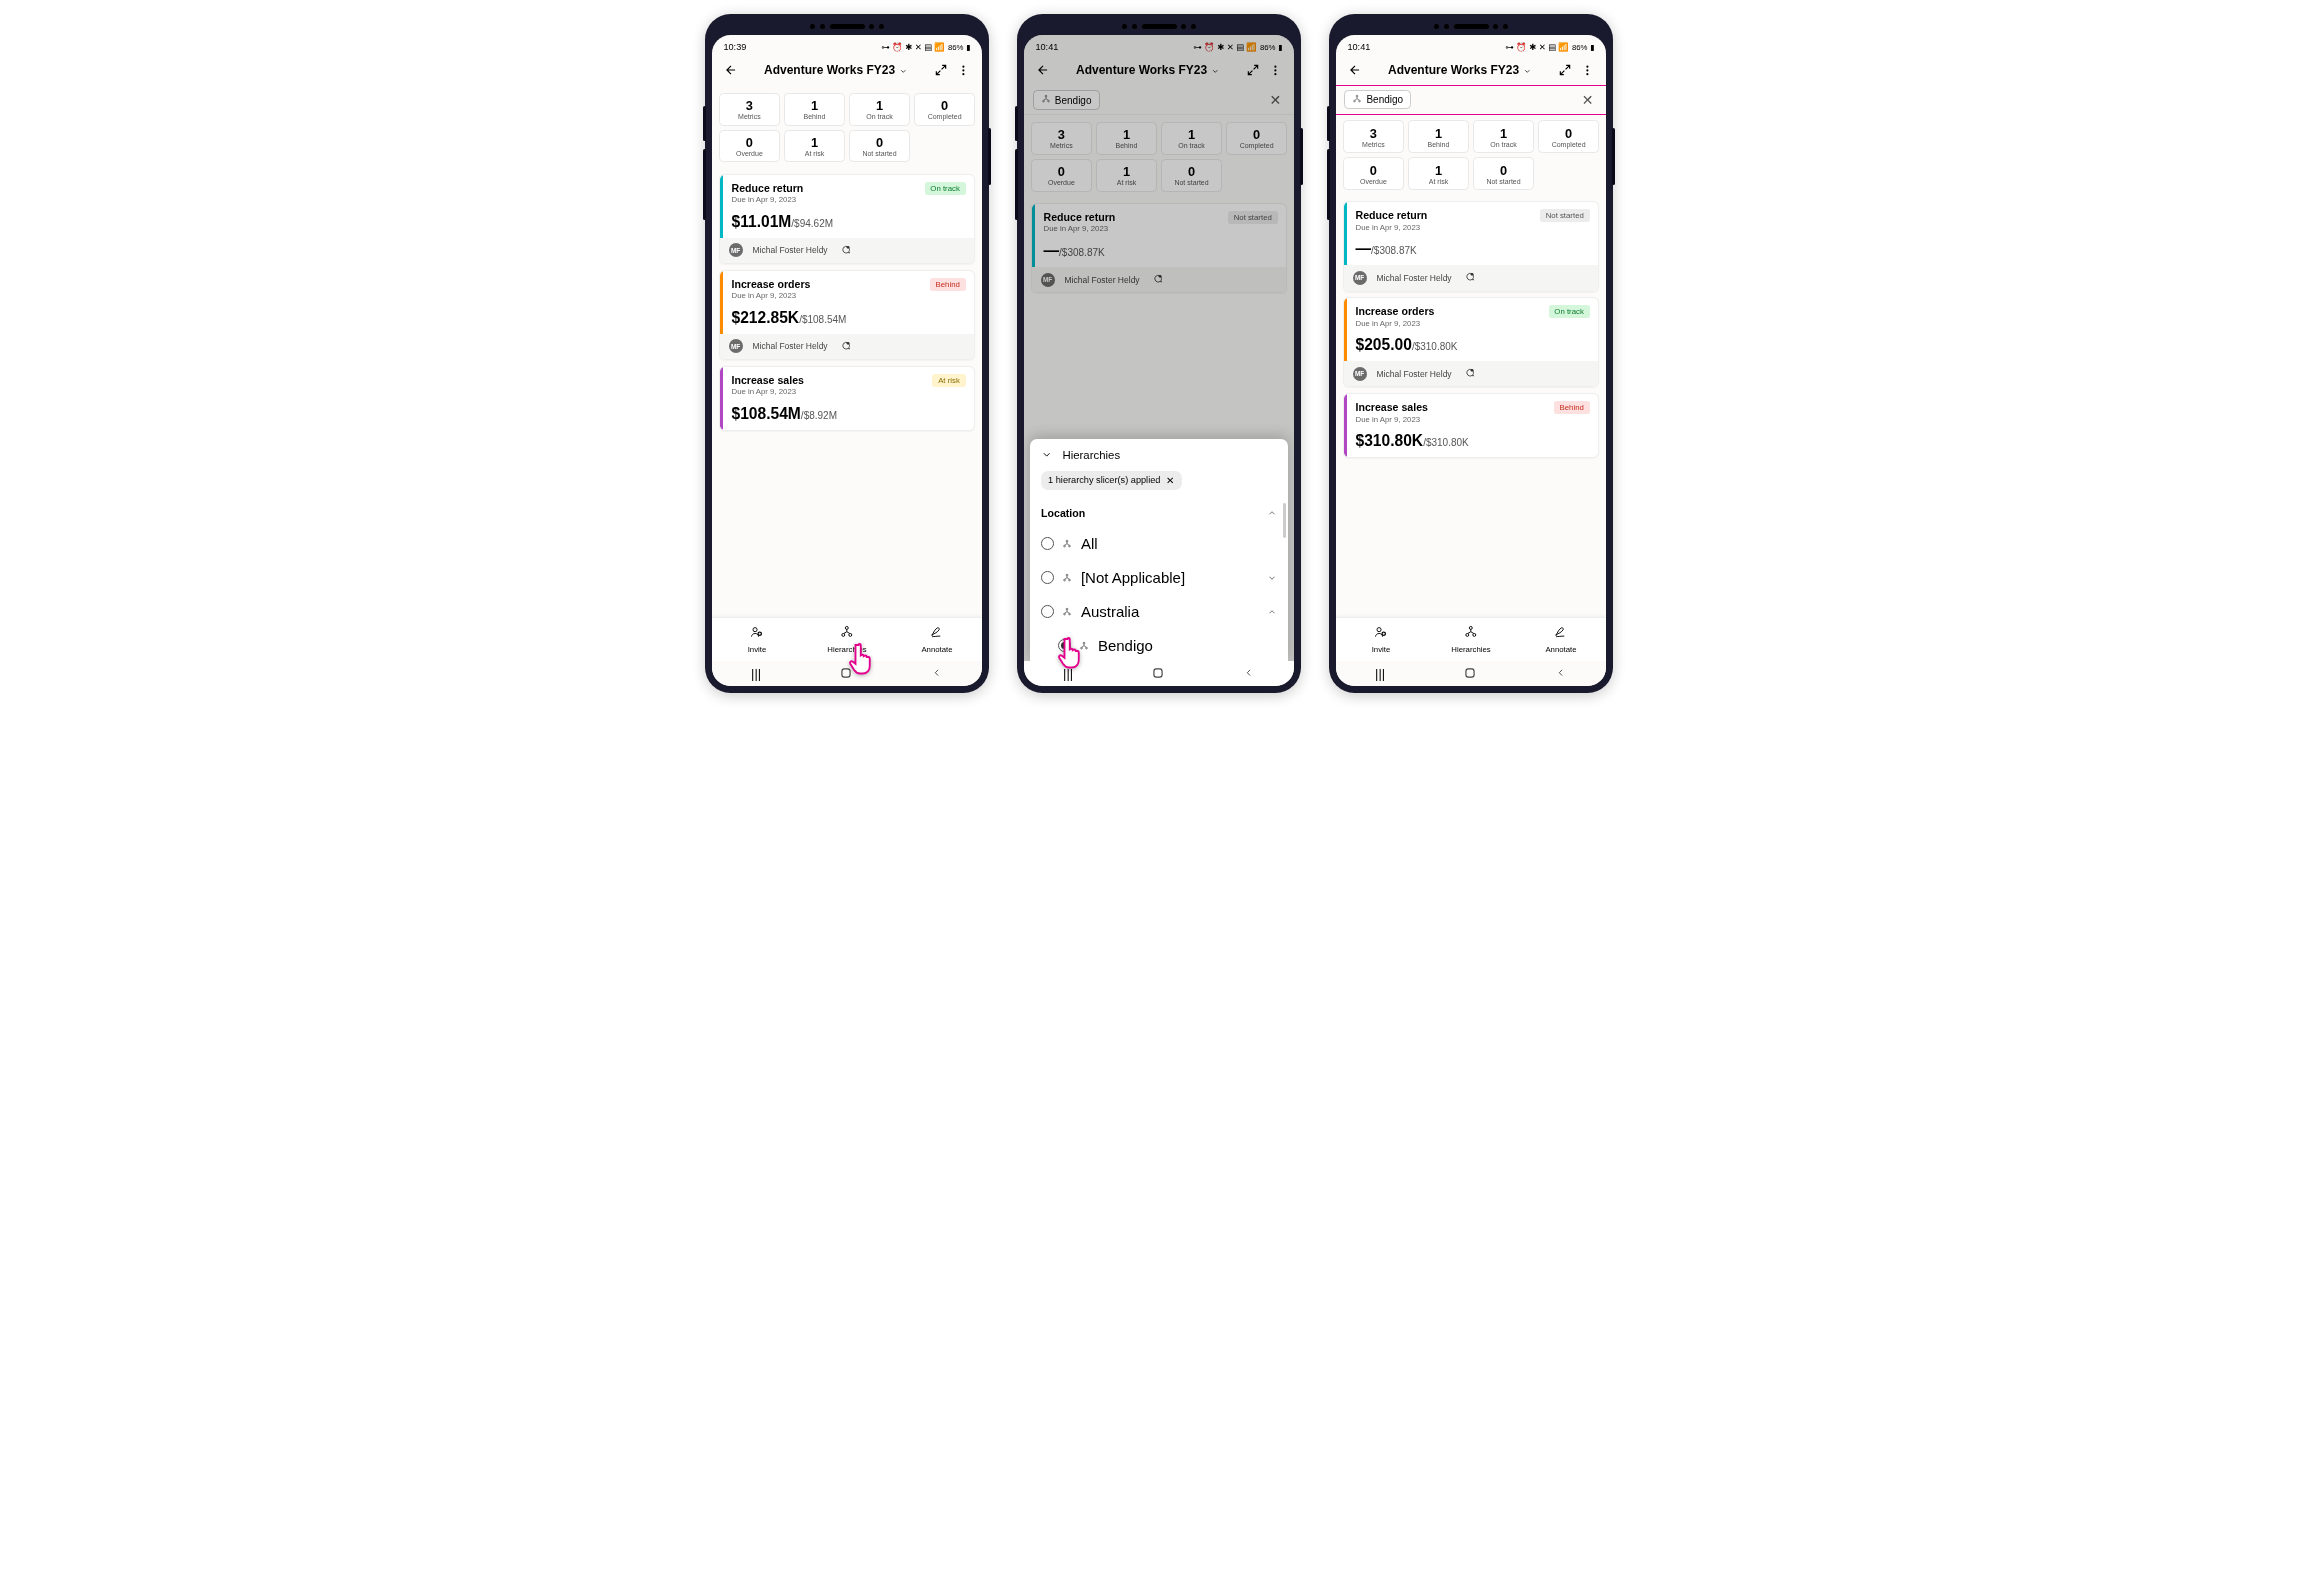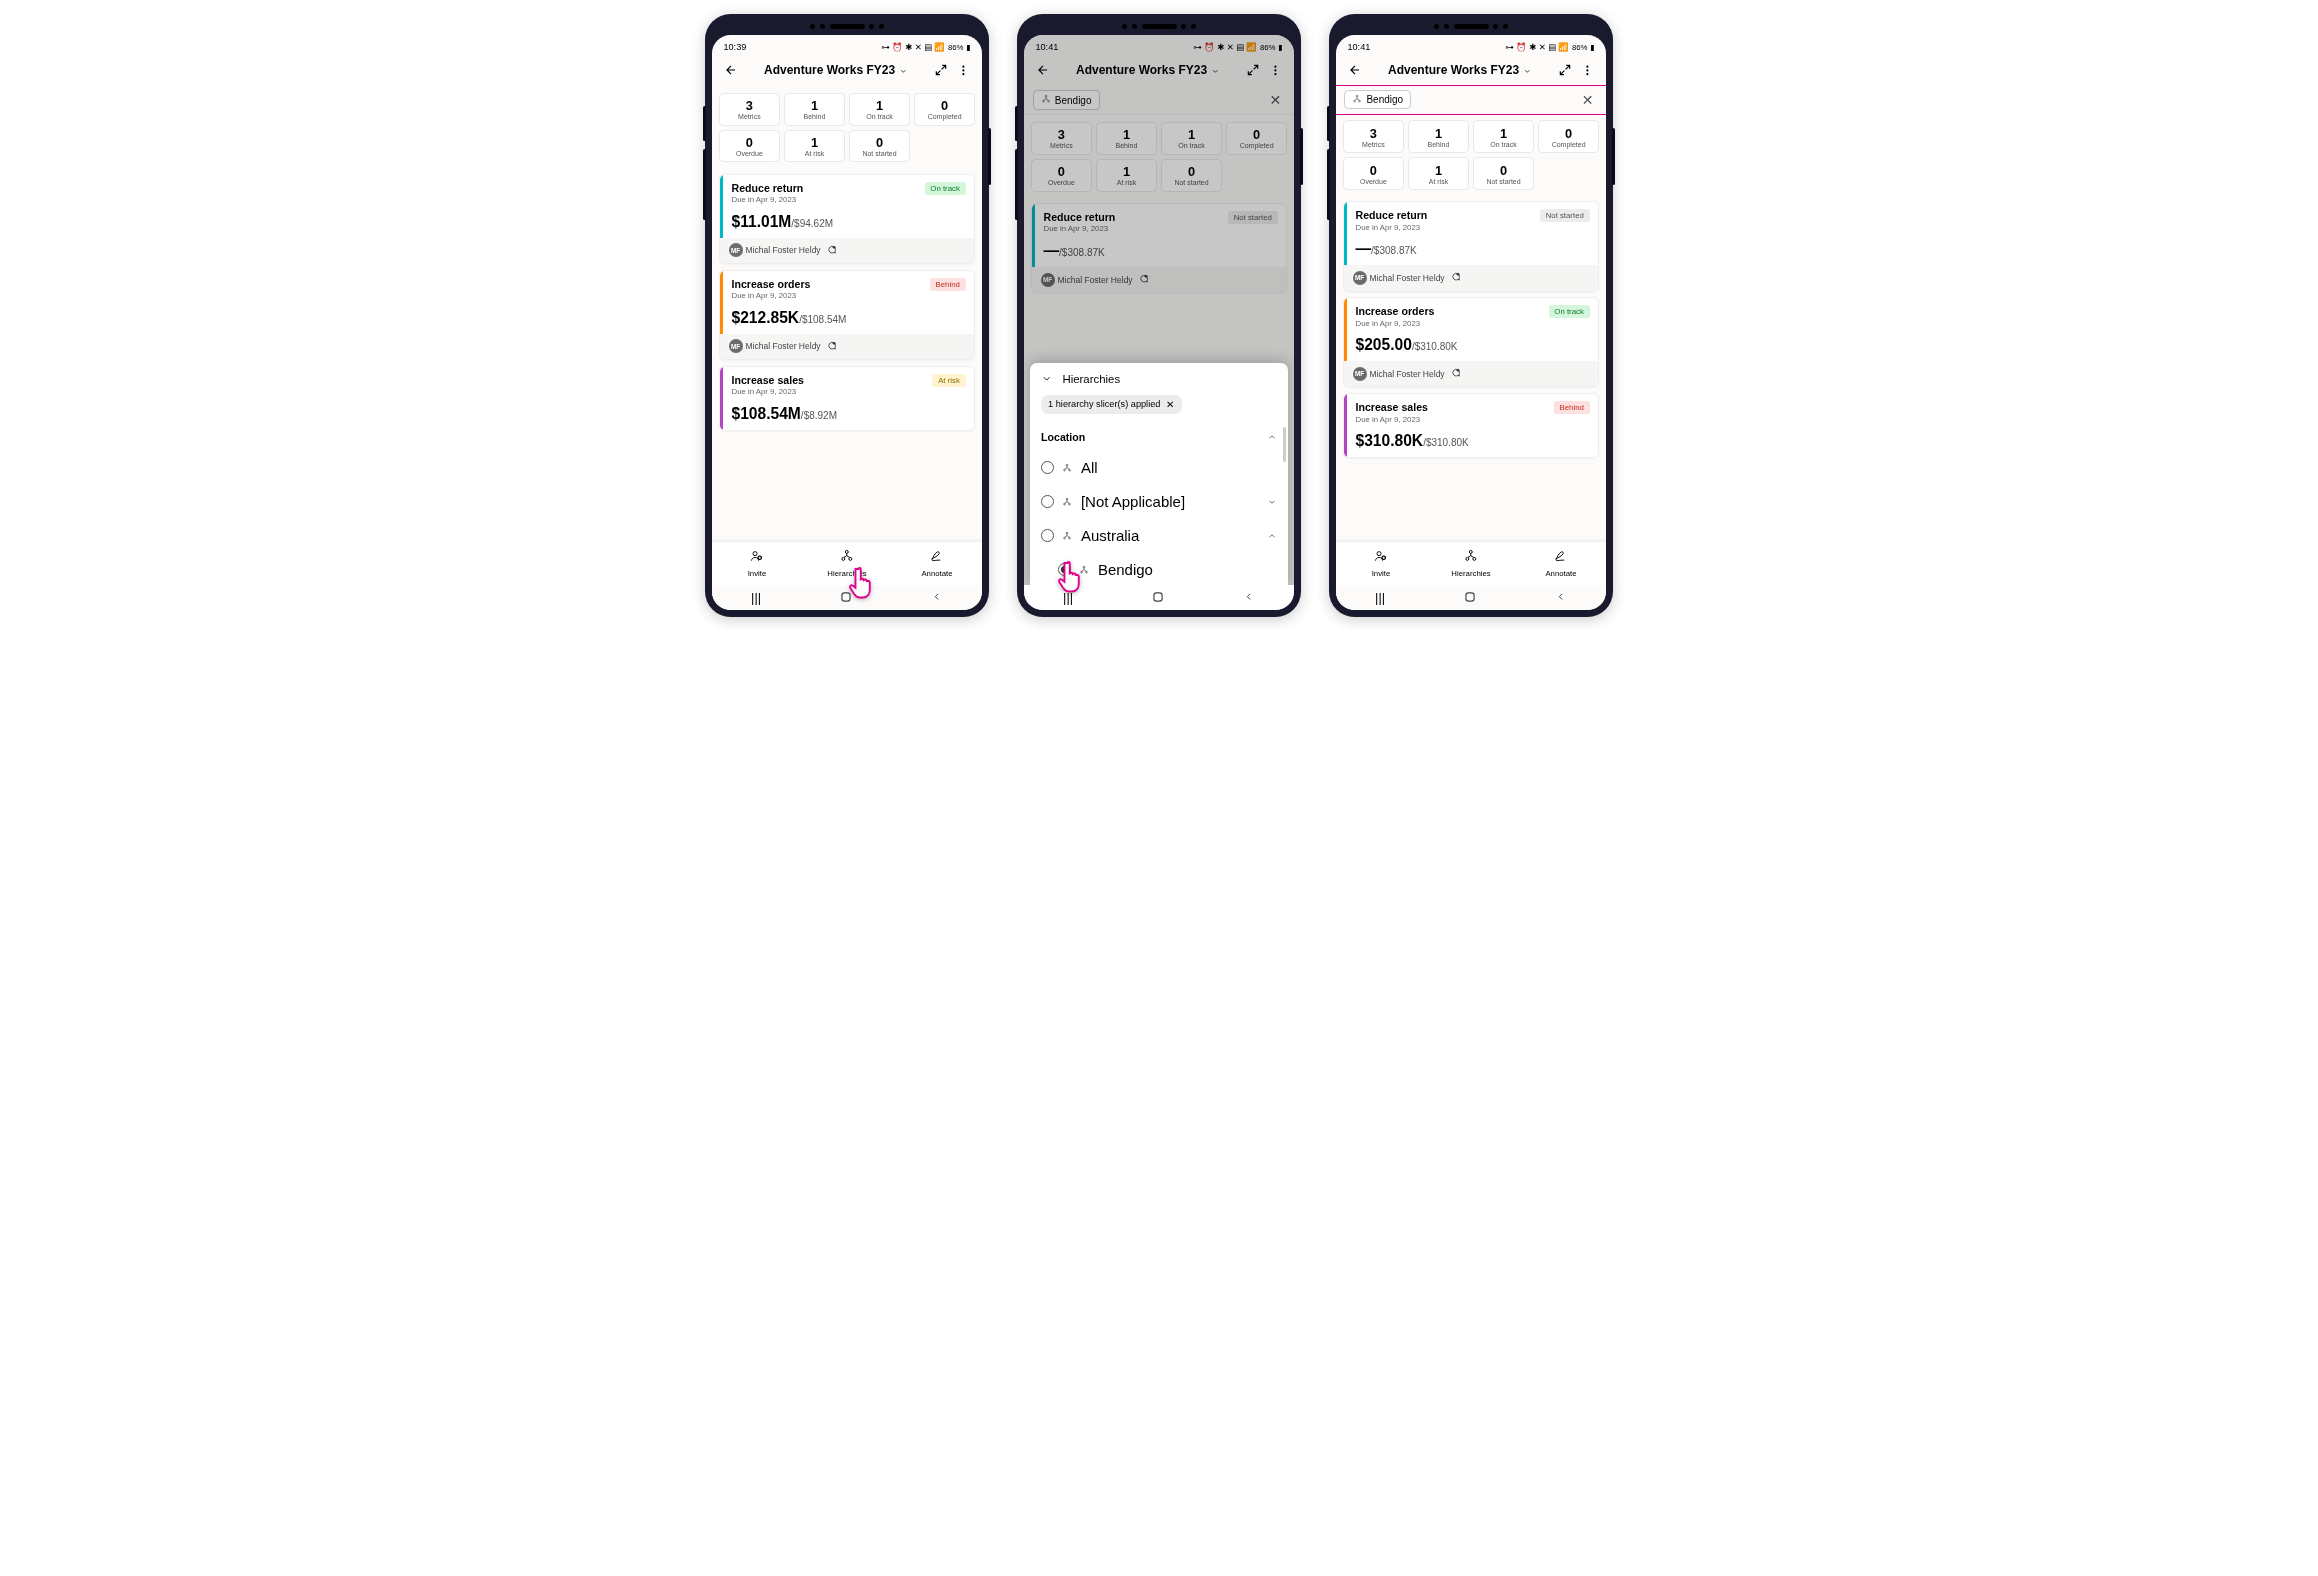--- a/index.html
+++ b/index.html
@@ -37,21 +37,21 @@
   .notch-dot {
     width: 5.7px; height: 5.7px; background: #000; border-radius: 50%;
   }
   .notch-slot {
     width: 35px; height: 5.7px; background: #000; border-radius: 2.8px;
   }
   .screen {
     background: #fcfbfa;
     border-radius: 18.4px;
     overflow: hidden;
-    height: 575px;
+    height: 651px;
     display: flex;
     flex-direction: column;
     position: relative;
   }
   .status-bar {
     display: flex;
     justify-content: space-between;
     align-items: center;
     padding: 7px 11.4px 2.8px;
     font-size: 9.2px;
@@ -168,21 +168,21 @@
   }
   .badge.ontrack { background: #d4f7dc; color: #0a7a2a; }
   .badge.behind { background: #fde0e0; color: #c42b1c; }
   .badge.atrisk { background: #fff4ce; color: #8a6d00; }
   .badge.notstarted { background: #ececec; color: #555; }
   .metric-footer {
     background: #f5f5f3;
     padding: 5.7px 8.5px;
     display: flex;
     align-items: center;
-    gap: 3px;
+    gap: 10px;
     font-size: 8.5px;
     color: #444;
   }
   .avatar {
     width: 14px; height: 14px; border-radius: 50%;
     background: #6b6b6b; color: #fff;
     font-size: 6.4px; display: flex;
     align-items: center; justify-content: center;
     font-weight: 600;
   }

